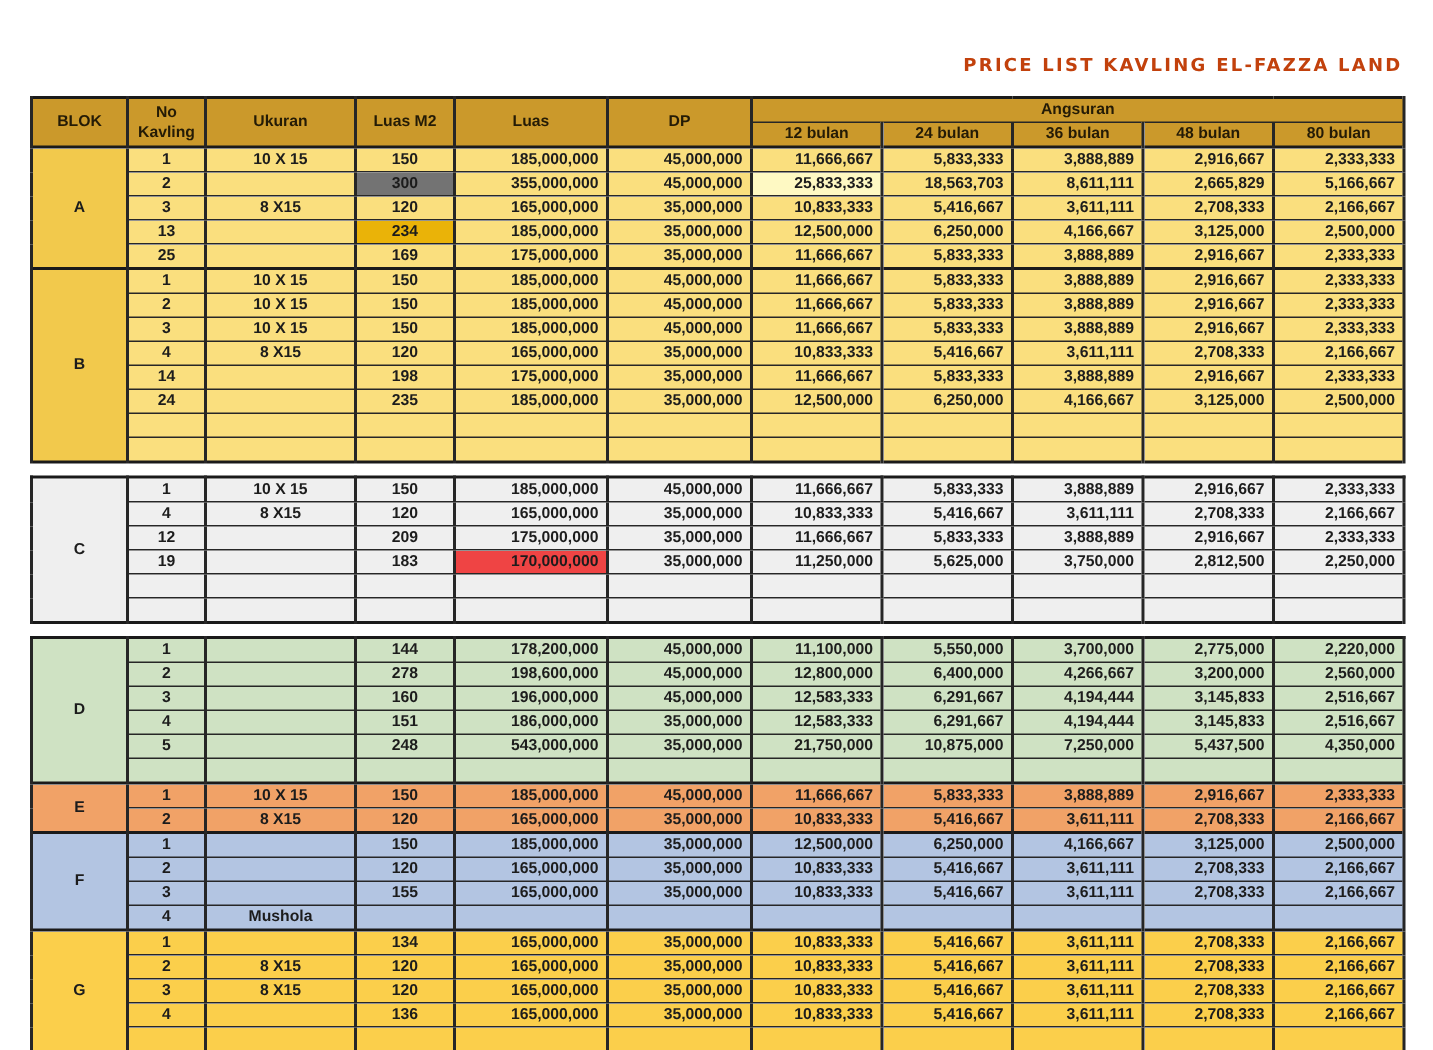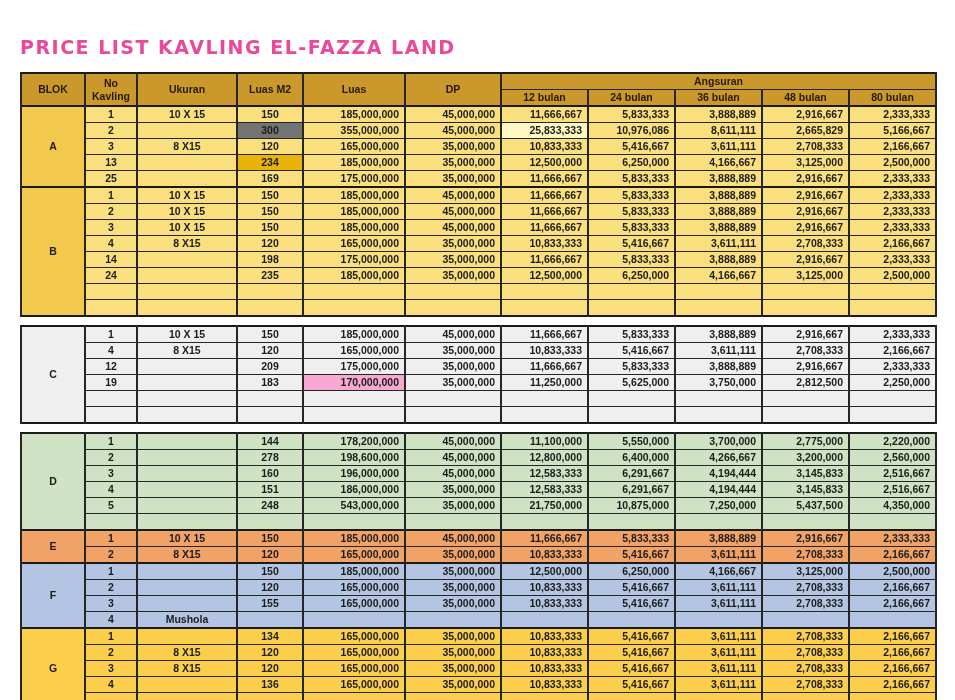--- a/index.html
+++ b/index.html
@@ -1,20 +1,20 @@
 <!DOCTYPE html>
 <html><head>
 <meta charset="utf-8">
 <style>
   html,body{margin:0;padding:0;background:#ffffff;}
   body{width:955px;height:700px;overflow:hidden;font-family:"Liberation Sans",sans-serif;}
   .page{padding:36px 0 0 20px;}
   .title{
-    width:915px;text-align:left;font-family:"DejaVu Sans",sans-serif;
-    font-weight:bold;font-size:19px;letter-spacing:1.5px;color:#ec4899;
+    width:915px;text-align:right;font-family:"DejaVu Sans",sans-serif;
+    font-weight:bold;font-size:12px;letter-spacing:1.5px;color:#c2410c;
     margin-bottom:14px;
   }
   table.pt{border-collapse:collapse;table-layout:fixed;width:915px;border:2px solid #1a1a1a;}
   .gap{height:8px;}
   table.pt th, table.pt td{
     border:1px solid #262626;
     border-left-width:2px;border-right-width:2px;
     font-size:10.5px;font-weight:bold;color:#1c1c1c;
     height:15px;line-height:15px;padding:0 5px;
     overflow:hidden;white-space:nowrap;
@@ -87,21 +87,21 @@
           <td class="r" style="background: rgb(250, 223, 126);">2,916,667</td>
           <td class="r" style="background: rgb(250, 223, 126);">2,333,333</td>
         </tr>
         <tr>
           <td class="c red" style="background: rgb(250, 223, 126);">2</td>
           <td class="c red" style="background: rgb(250, 223, 126);"></td>
           <td class="c red" style="background: #737373;">300</td>
           <td class="r red" style="background: rgb(250, 223, 126);">355,000,000</td>
           <td class="r red" style="background: rgb(250, 223, 126);">45,000,000</td>
           <td class="r red" style="background: #fef9c3;">25,833,333</td>
-          <td class="r red" style="background: rgb(250, 223, 126);">10,976,086</td>
+          <td class="r red" style="background: rgb(250, 223, 126);">18,563,703</td>
           <td class="r red" style="background: rgb(250, 223, 126);">8,611,111</td>
           <td class="r red" style="background: rgb(250, 223, 126);">2,665,829</td>
           <td class="r red" style="background: rgb(250, 223, 126);">5,166,667</td>
         </tr>
         <tr>
           <td class="c" style="background: rgb(250, 223, 126);">3</td>
           <td class="c" style="background: rgb(250, 223, 126);">8 X15</td>
           <td class="c" style="background: rgb(250, 223, 126);">120</td>
           <td class="r" style="background: rgb(250, 223, 126);">165,000,000</td>
           <td class="r" style="background: rgb(250, 223, 126);">35,000,000</td>
@@ -286,21 +286,21 @@
           <td class="r red" style="background: rgb(239, 239, 239);">11,666,667</td>
           <td class="r red" style="background: rgb(239, 239, 239);">5,833,333</td>
           <td class="r red" style="background: rgb(239, 239, 239);">3,888,889</td>
           <td class="r red" style="background: rgb(239, 239, 239);">2,916,667</td>
           <td class="r red" style="background: rgb(239, 239, 239);">2,333,333</td>
         </tr>
         <tr>
           <td class="c red" style="background: rgb(239, 239, 239);">19</td>
           <td class="c red" style="background: rgb(239, 239, 239);"></td>
           <td class="c red" style="background: rgb(239, 239, 239);">183</td>
-          <td class="r red" style="background: #f9a8d4;">170,000,000</td>
+          <td class="r red" style="background: #ef4444;">170,000,000</td>
           <td class="r red" style="background: rgb(239, 239, 239);">35,000,000</td>
           <td class="r red" style="background: rgb(239, 239, 239);">11,250,000</td>
           <td class="r red" style="background: rgb(239, 239, 239);">5,625,000</td>
           <td class="r red" style="background: rgb(239, 239, 239);">3,750,000</td>
           <td class="r red" style="background: rgb(239, 239, 239);">2,812,500</td>
           <td class="r red" style="background: rgb(239, 239, 239);">2,250,000</td>
         </tr>
         <tr>
           <td class="c" style="background: rgb(239, 239, 239);"></td>
           <td class="c" style="background: rgb(239, 239, 239);"></td>

